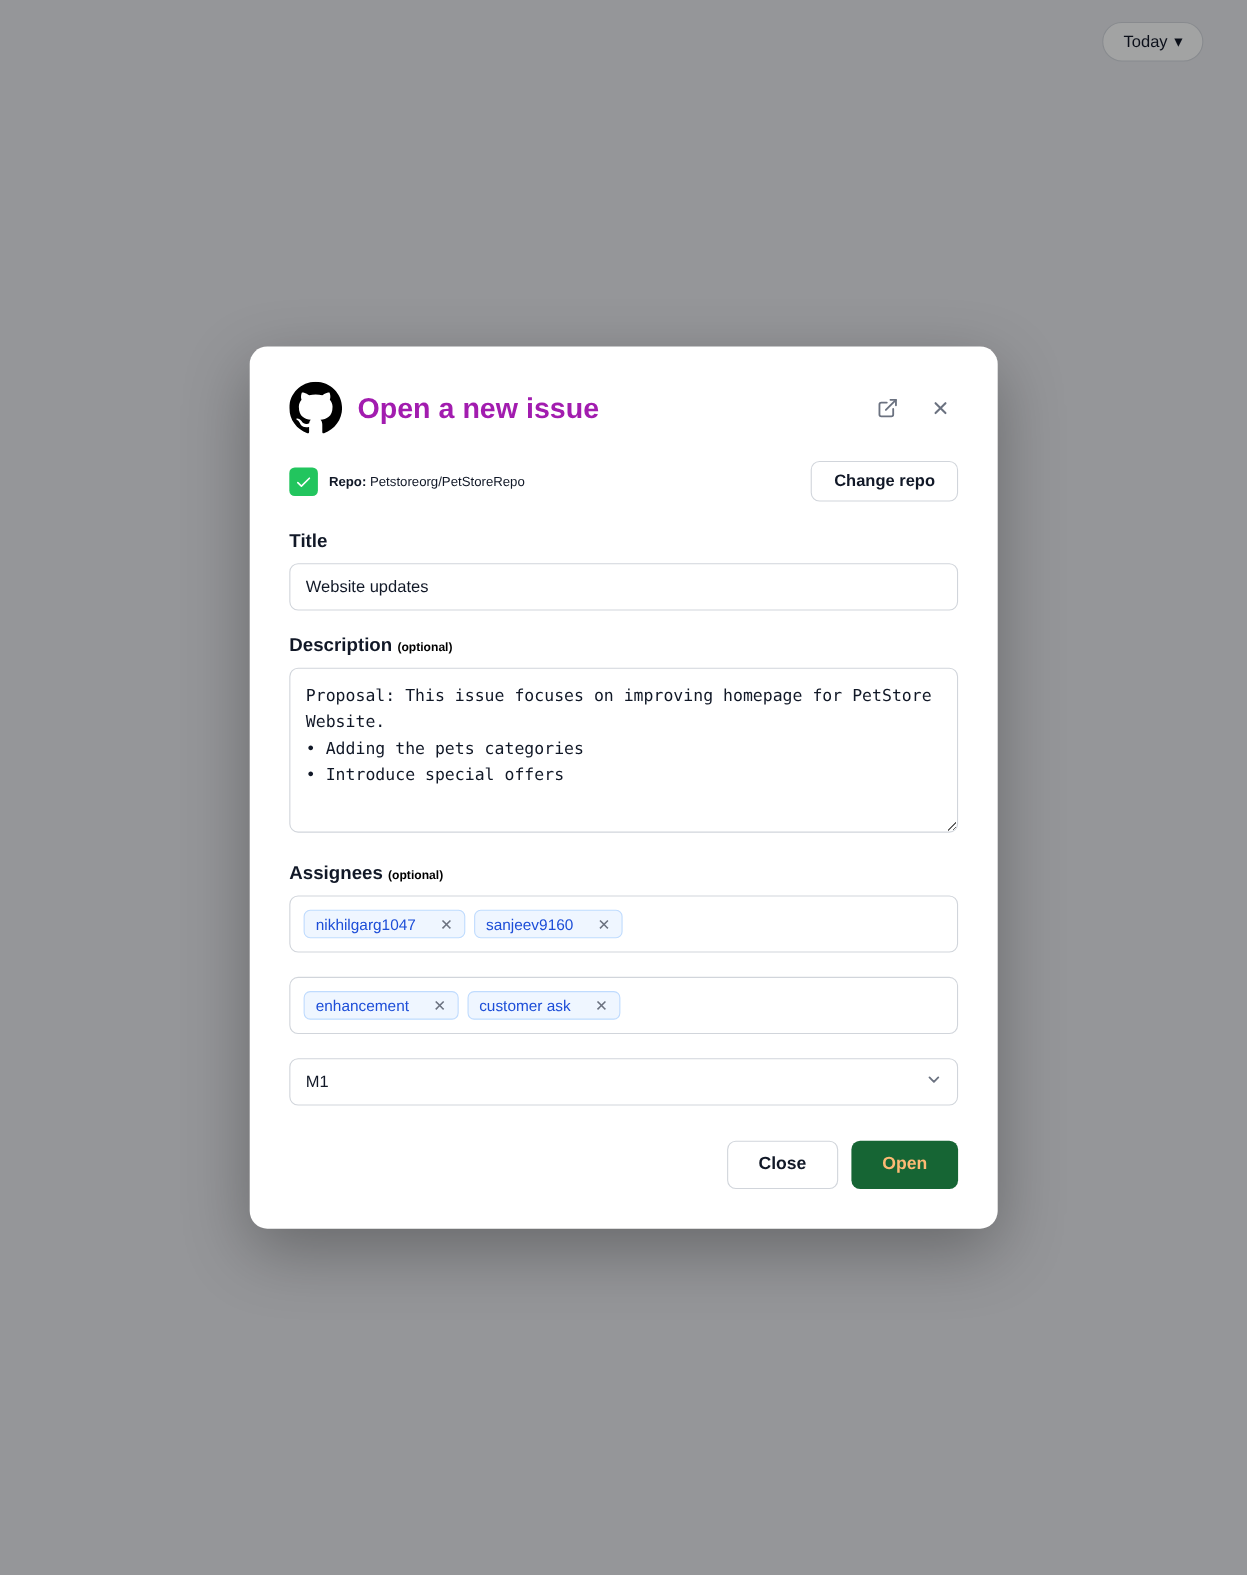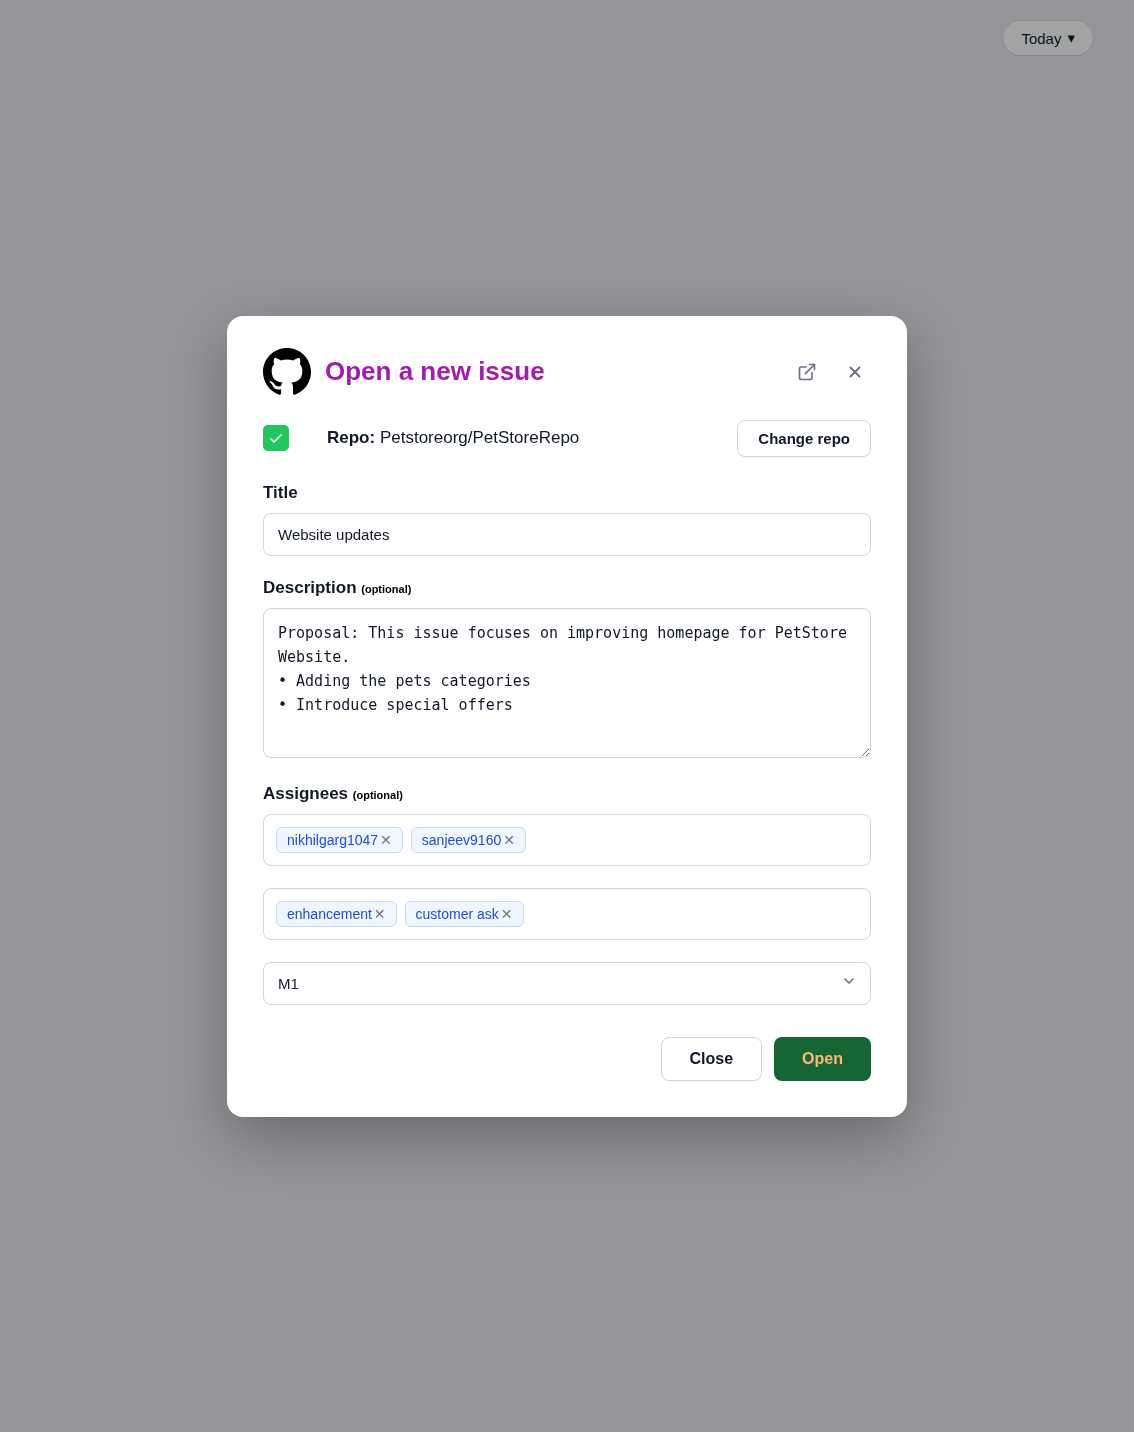--- a/index.html
+++ b/index.html
@@ -123,23 +123,22 @@
       justify-content: center;
       flex-shrink: 0;
     }
 
     .repo-checkbox svg {
       width: 16px;
       height: 16px;
     }
 
     .repo-text {
-      font-size: 17px;
-      color: #111827;
-      margin-left: 28px;
+      font-size: 12px;
+      color: #111827;
     }
 
     .repo-text strong {
       font-weight: 600;
     }
 
     .change-repo-btn {
       background: #fff;
       border: 1.5px solid #d1d5db;
       border-radius: 8px;
@@ -189,21 +188,21 @@
       flex-wrap: wrap;
       gap: 8px;
       margin-bottom: 22px;
       min-height: 52px;
       align-items: center;
     }
 
     .tag {
       display: flex;
       align-items: center;
-      gap: 2px;
+      gap: 22px;
       padding: 4px 10px;
       border-radius: 6px;
       font-size: 14px;
       font-weight: 500;
     }
 
     .tag-assignee {
       background: #eff6ff;
       color: #1d4ed8;
       border: 1px solid #bfdbfe;

